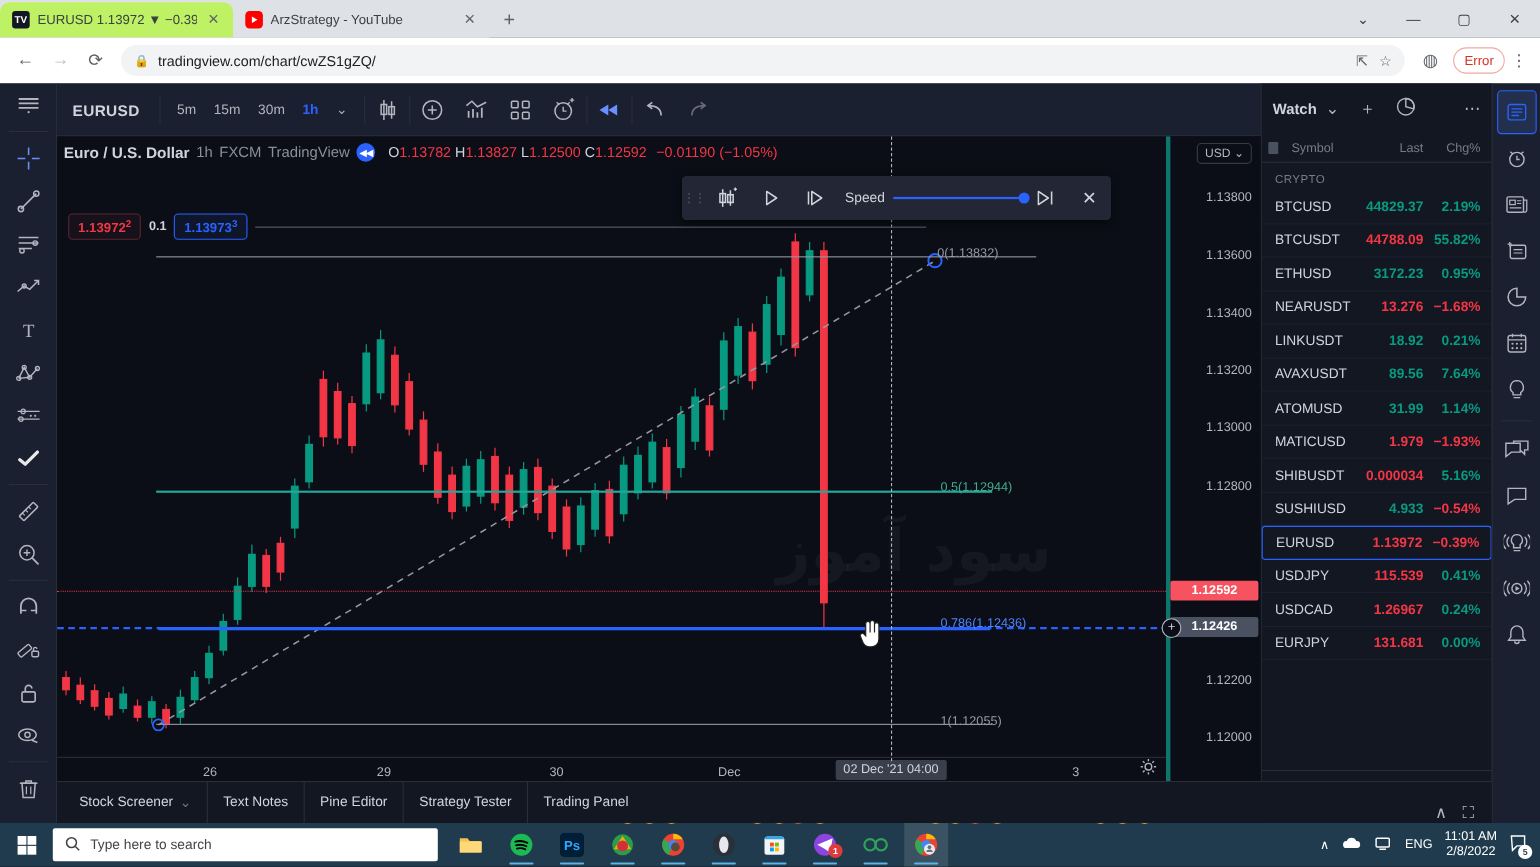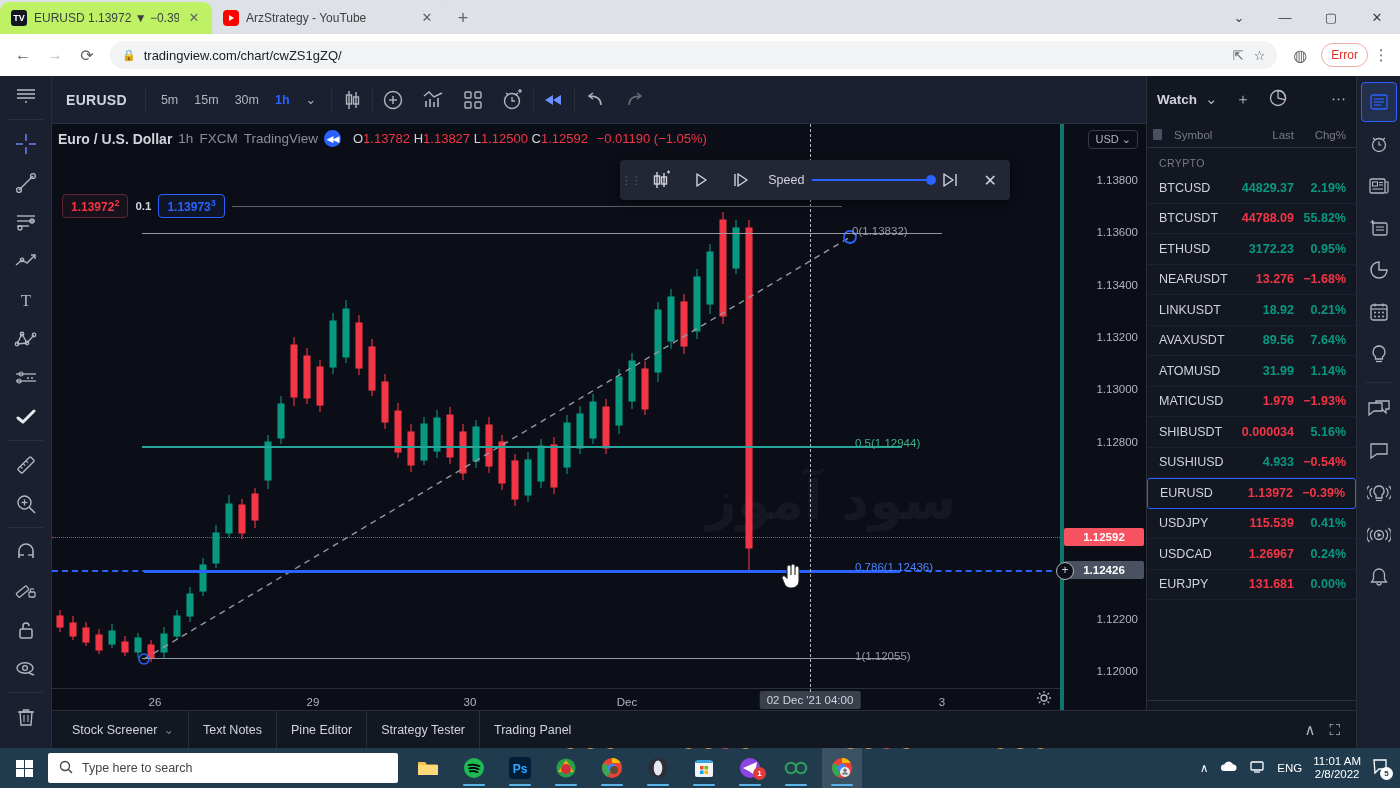--- a/index.html
+++ b/index.html
@@ -212,21 +212,21 @@
   }
   .tag.red { background: #f7525f; }
   .tag.grey { background: #4a5160; }
 
   .time-axis {
     position: absolute; left: 0; bottom: 32px; width: 1008px; height: 28px;
     border-top: 1px solid #2a2e39; z-index: 14;
   }
   .tlabel {
     position: absolute; top: 7px; font-size: 11.5px; color: #b2b5be;
-    transform: translateX(-50%); white-space: nowrap;
+    transform: translateX(-50%); white-space: nowrap; margin-left: 36px;
   }
   .tbox {
     position: absolute; top: 2px; font-size: 11.5px; color: #d1d4dc;
     background: #3a3f4c; padding: 3px 7px; border-radius: 2px;
     transform: translateX(-50%); white-space: nowrap;
   }
   .gear-time { position: absolute; right: 94px; bottom: 38px; color: #b2b5be; z-index: 16; }
 
   .bottom-toolbar {
     position: absolute; left: 0; bottom: 0; width: 1094px; height: 32px;
@@ -283,21 +283,21 @@
   .flagdot {
     width: 22px; height: 22px; border-radius: 50%;
     background: radial-gradient(circle at 35% 45%, #2b3a8f 0 58%, #c33 58% 100%);
     border: 1px solid #0b0e16;
   }
 
   
   .panel-tabs {
     position: absolute; left: 52px; bottom: 0; width: 1304px; height: 38px;
     background: #131722; border-top: 1px solid #2a2e39;
-    display: flex; align-items: center; padding: 0 6px; z-index: 18;
+    display: flex; align-items: flex-end; padding: 0 6px; z-index: 18;
   }
   .ptab {
     font-size: 12.5px; color: #d1d4dc; padding: 0 14px; height: 38px;
     display: flex; align-items: center; gap: 6px;
     border-right: 1px solid #2a2e39;
   }
   .ptab-right { margin-left: auto; display: flex; align-items: center; gap: 14px; color: #b2b5be; padding-right: 10px; }
 
   
   .taskbar {

